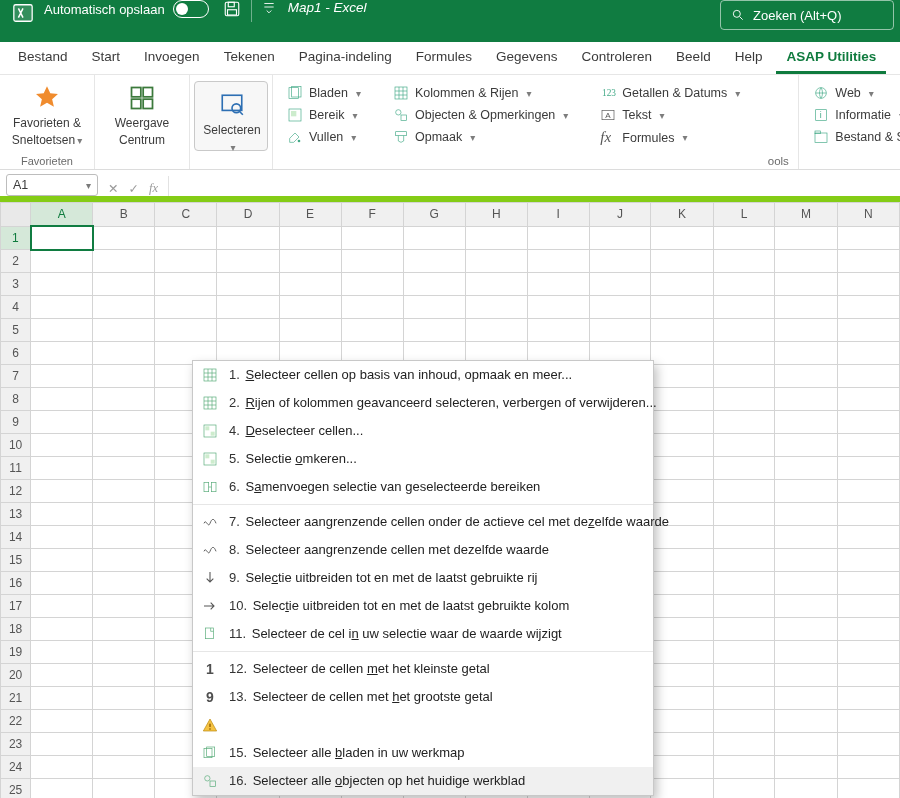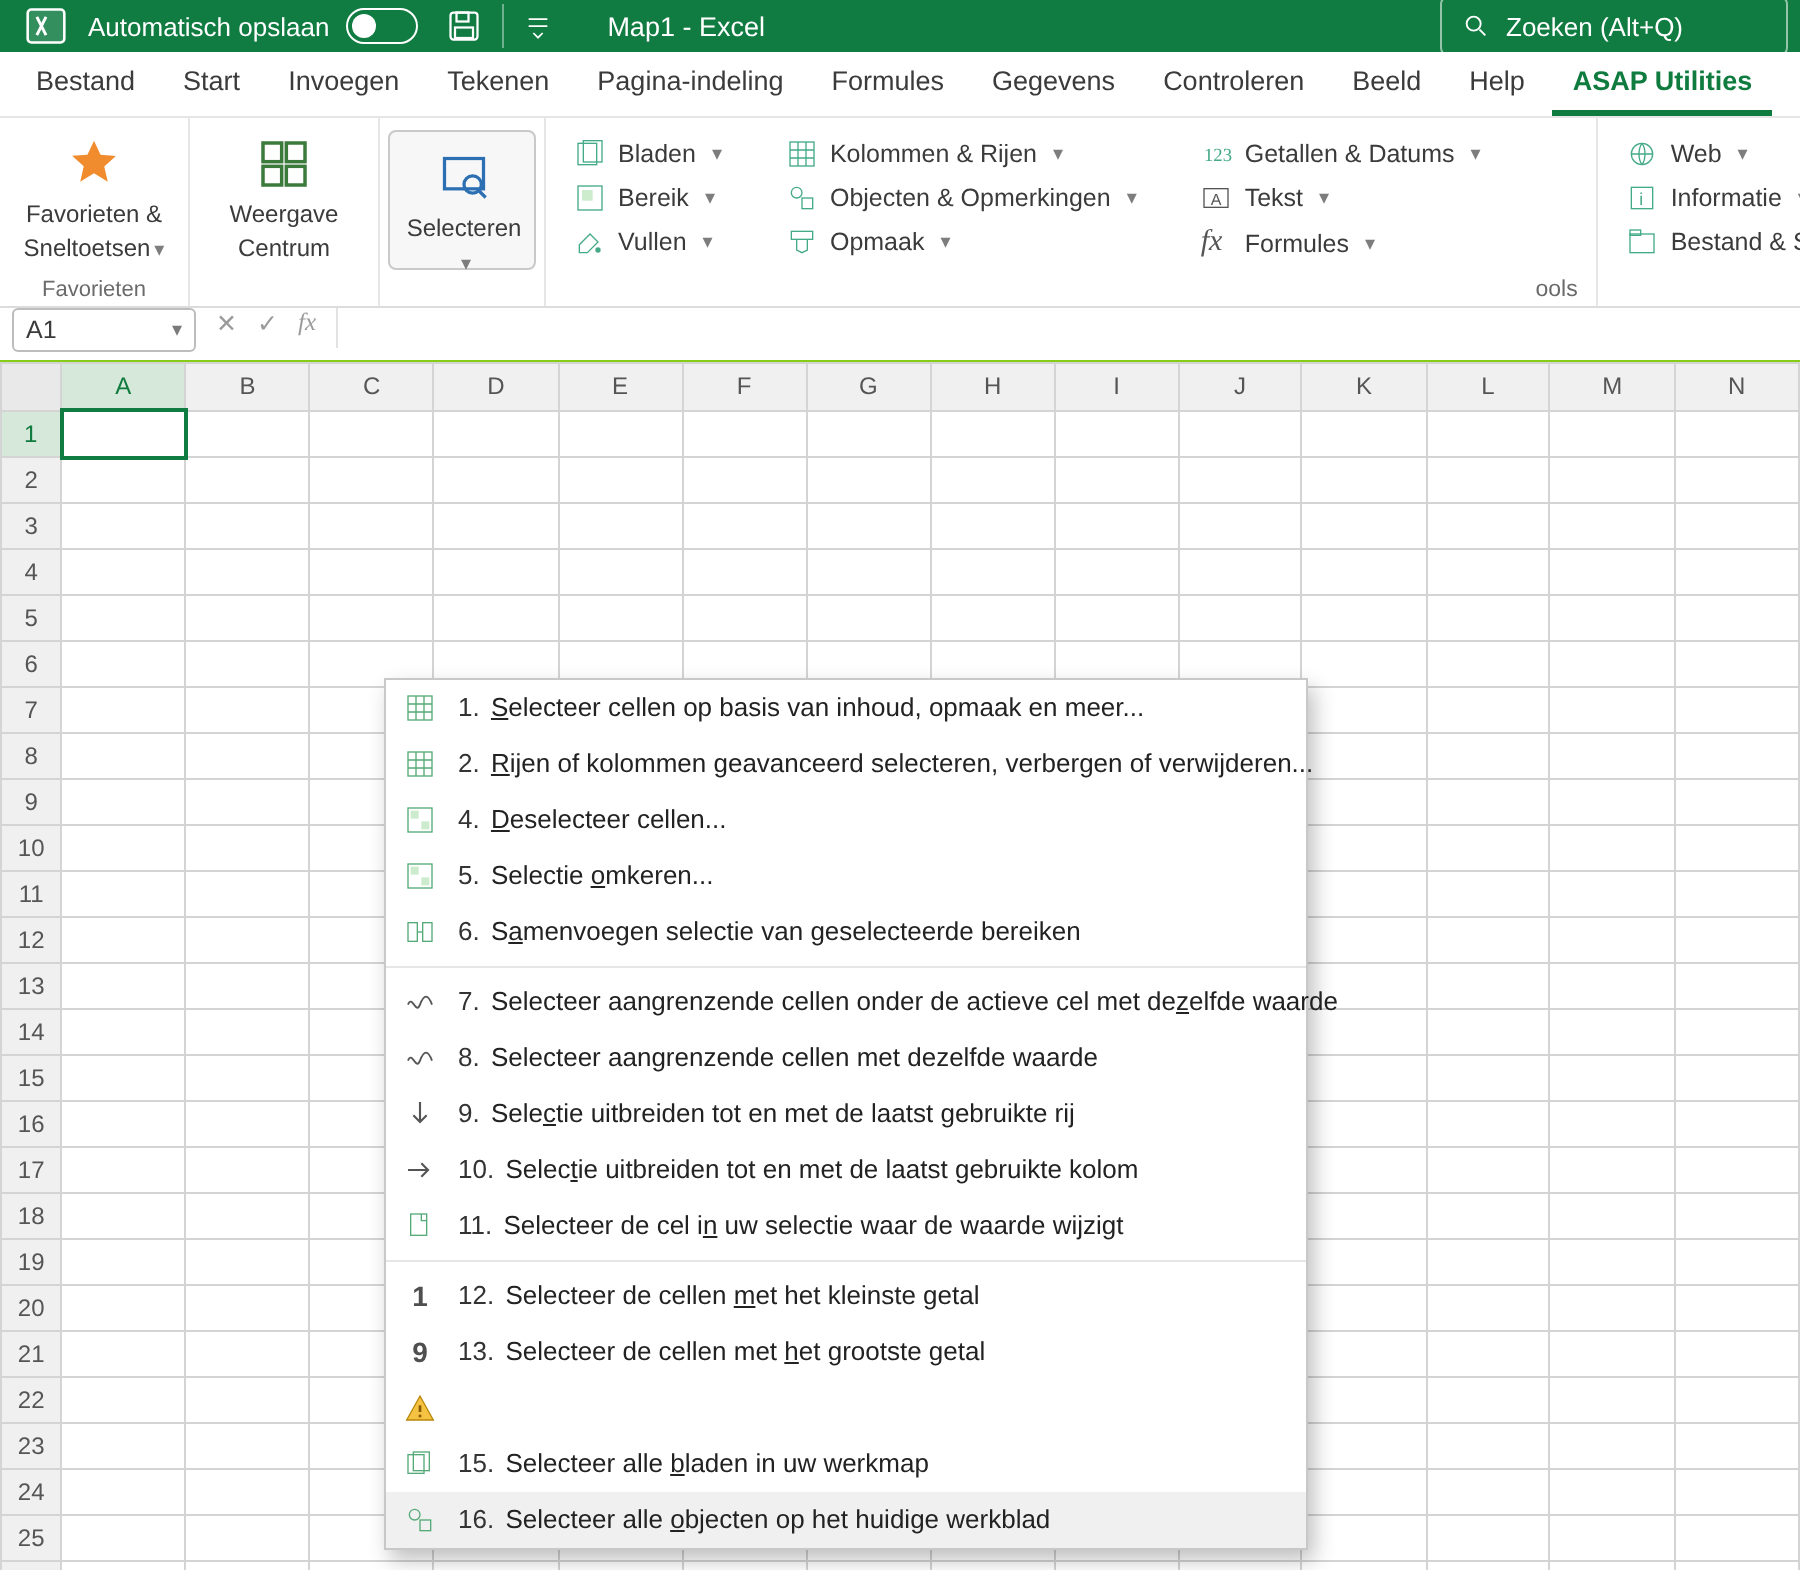--- a/index.html
+++ b/index.html
@@ -13,30 +13,30 @@
     --selected-cell-border: #107c41;
     --menu-border: #c8c8c8;
     --menu-shadow: rgba(0,0,0,0.25);
     --hover-bg: #f2f2f2;
     --text: #222;
     --text-muted: #555;
     --link-tab: #0f7b3e;
   }
   html,body { margin:0; padding:0; font-family: "Segoe UI", Arial, sans-serif; background:#fff; color:var(--text); width:900px; height:798px; overflow:hidden; }
   
-  .titlebar { background: var(--green-title); height:26px; display:flex; align-items:center; color:#fff; font-size:13px; }
+  .titlebar { background: var(--green-title); height:42px; display:flex; align-items:flex-start; color:#fff; font-size:13px; }
   .titlebar .app-icon { width:26px; height:26px; margin:0 8px 0 10px; display:flex; align-items:center; justify-content:center; }
   .titlebar .app-icon svg { width:22px; height:22px; }
   .titlebar .autosave { display:flex; align-items:center; gap:8px; }
   .titlebar .autosave .toggle { width:34px; height:16px; border:1px solid #fff; border-radius:10px; position:relative; background:transparent; }
   .titlebar .autosave .toggle .knob { position:absolute; left:2px; top:1.5px; width:12px; height:12px; border-radius:50%; background:#fff; }
   .titlebar .save-icon { margin-left:14px; width:18px; height:18px; }
   .titlebar .sep { width:1px; height:22px; background:rgba(255,255,255,0.4); margin:0 10px; }
   .titlebar .qat-dd { display:flex; align-items:center; }
-  .titlebar .doc-title { margin-left:28px; font-size:13.5px; }
+  .titlebar .doc-title { margin-left:12px; font-size:13.5px;font-style:italic; }
   .titlebar .spacer { flex:1; }
   .titlebar .searchbox { margin-right:6px; height:28px; width:152px; border:1px solid rgba(255,255,255,0.55); border-radius:4px; display:flex; align-items:center; gap:8px; padding:0 10px; color:#fff; font-size:13px; }
   .titlebar .searchbox svg { width:14px; height:14px; }
   
   .tabs { height:32px; border-bottom:1px solid #e6e6e6; display:flex; align-items:flex-end; padding-left:8px; gap:4px; font-size:13.5px; background:#fff; }
   .tabs .tab { padding:6px 10px 7px; color:#3b3b3b; border-bottom:3px solid transparent; border-radius:0; cursor:default; }
   .tabs .tab.active { color: var(--link-tab); border-bottom:3px solid var(--link-tab); font-weight:600; }
   
   .ribbon { height:94px; border-bottom:1px solid #dcdcdc; display:flex; align-items:stretch; background:#fff; }
   .ribbon .group { border-right:1px solid #e6e6e6; padding:4px 8px 2px; display:flex; flex-direction:column; }
@@ -45,21 +45,21 @@
   .ribbon .group-label { font-size:11px; color:#6a6a6a; text-align:center; margin-top:auto; padding-top:2px; }
   .ribbon .selbtn { width:66px;justify-content:center; }
   .ribbon .selbtn-wrap { border:1px solid #c9c9c9; border-radius:4px; background:#f7f7f7; padding:4px 4px 2px; height:70px; box-sizing:border-box; }
   .ribbon .colstack { display:flex; flex-direction:column; gap:6px; padding:6px 10px 0 6px; font-size:12.5px; color:#3b3b3b; min-width:0; }
   .ribbon .colstack .row { display:flex; align-items:center; gap:6px; white-space:nowrap; }
   .ribbon .colstack .row svg { width:16px; height:16px; flex:0 0 auto; }
   .ribbon .chev { font-size:10px; color:#7d7d7d; margin-left:2px; }
   .ribbon .group.tools-label { min-width:28px; padding:4px 6px 2px; }
   .ribbon .tools-label .group-label { color:#6a6a6a; font-size:11.5px; }
   
-  .formulabar { height:26px; border-bottom:1px solid #84cc16; display:flex; align-items:flex-start; font-size:12.5px; color:#666; }
+  .formulabar { height:26px; border-bottom:6px solid #84cc16; display:flex; align-items:flex-end; font-size:12.5px; color:#666; }
   .namebox { width:78px; height:20px; border:1px solid #bdbdbd; border-radius:3px; margin:0 0 0 6px; display:flex; align-items:center; justify-content:space-between; padding:0 6px; color:#3b3b3b; background:#fff; }
   .namebox .dd { font-size:10px; color:#7a7a7a; }
   .fbar-btns { display:flex; align-items:center; gap:10px; padding:0 10px; color:#9b9b9b; }
   .fbar-input { flex:1; height:20px; border-left:1px solid #e2e2e2; }
   
   .gridwrap { position:relative; height:calc(798px - 42px - 32px - 94px - 26px); overflow:hidden; }
   table.grid { border-collapse:collapse; table-layout:fixed; }
   table.grid th, table.grid td { border:1px solid var(--grid-border); font-size:12px; }
   table.grid thead th { background:var(--grid-header-bg); height:20px; font-weight:normal; color:#555; }
   table.grid thead th.corner { width:28px; background:#e9e9e9; }

